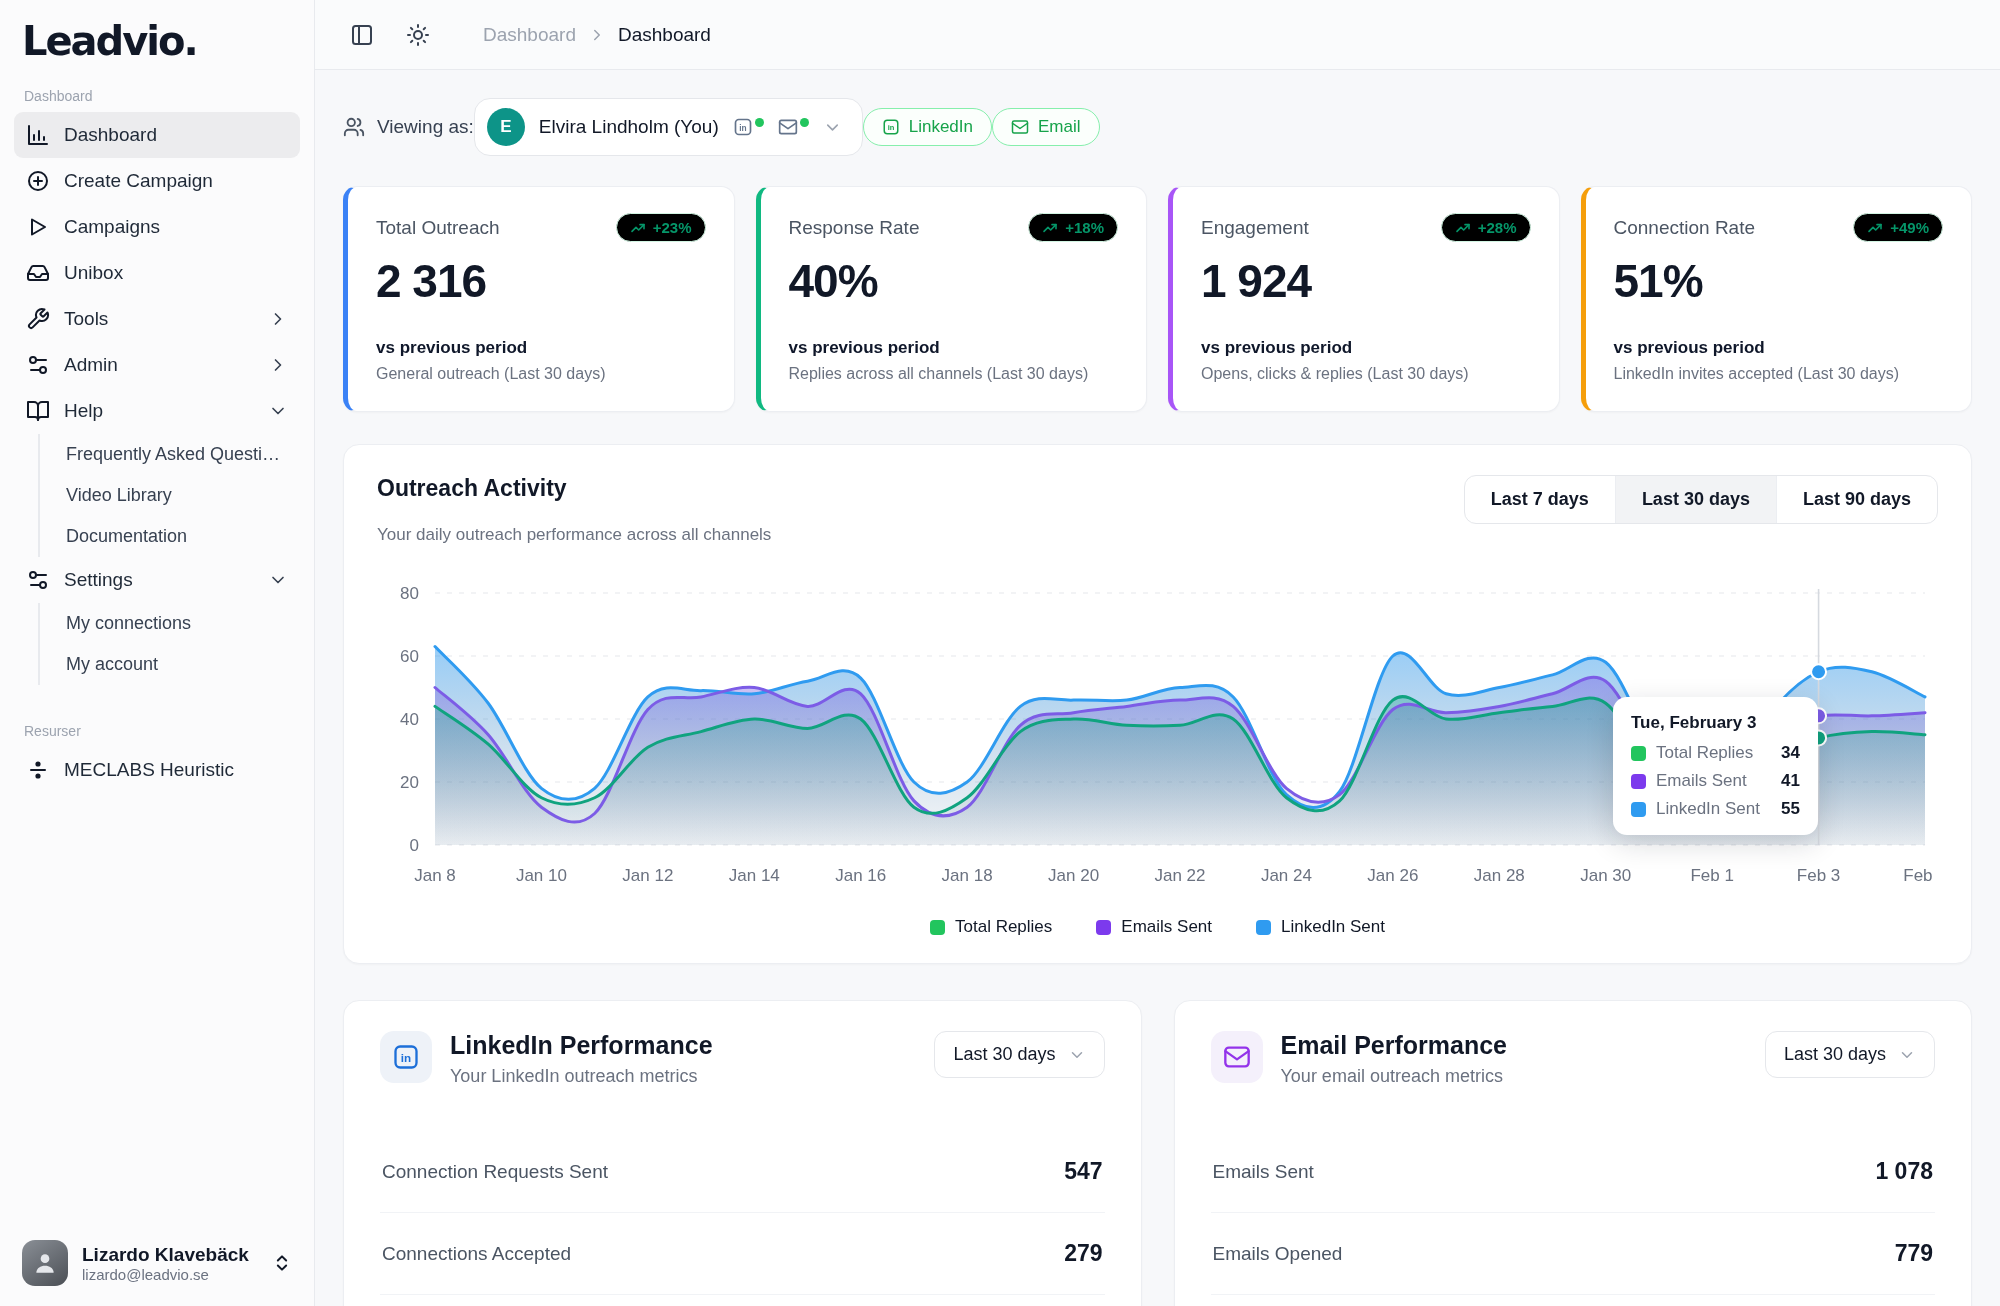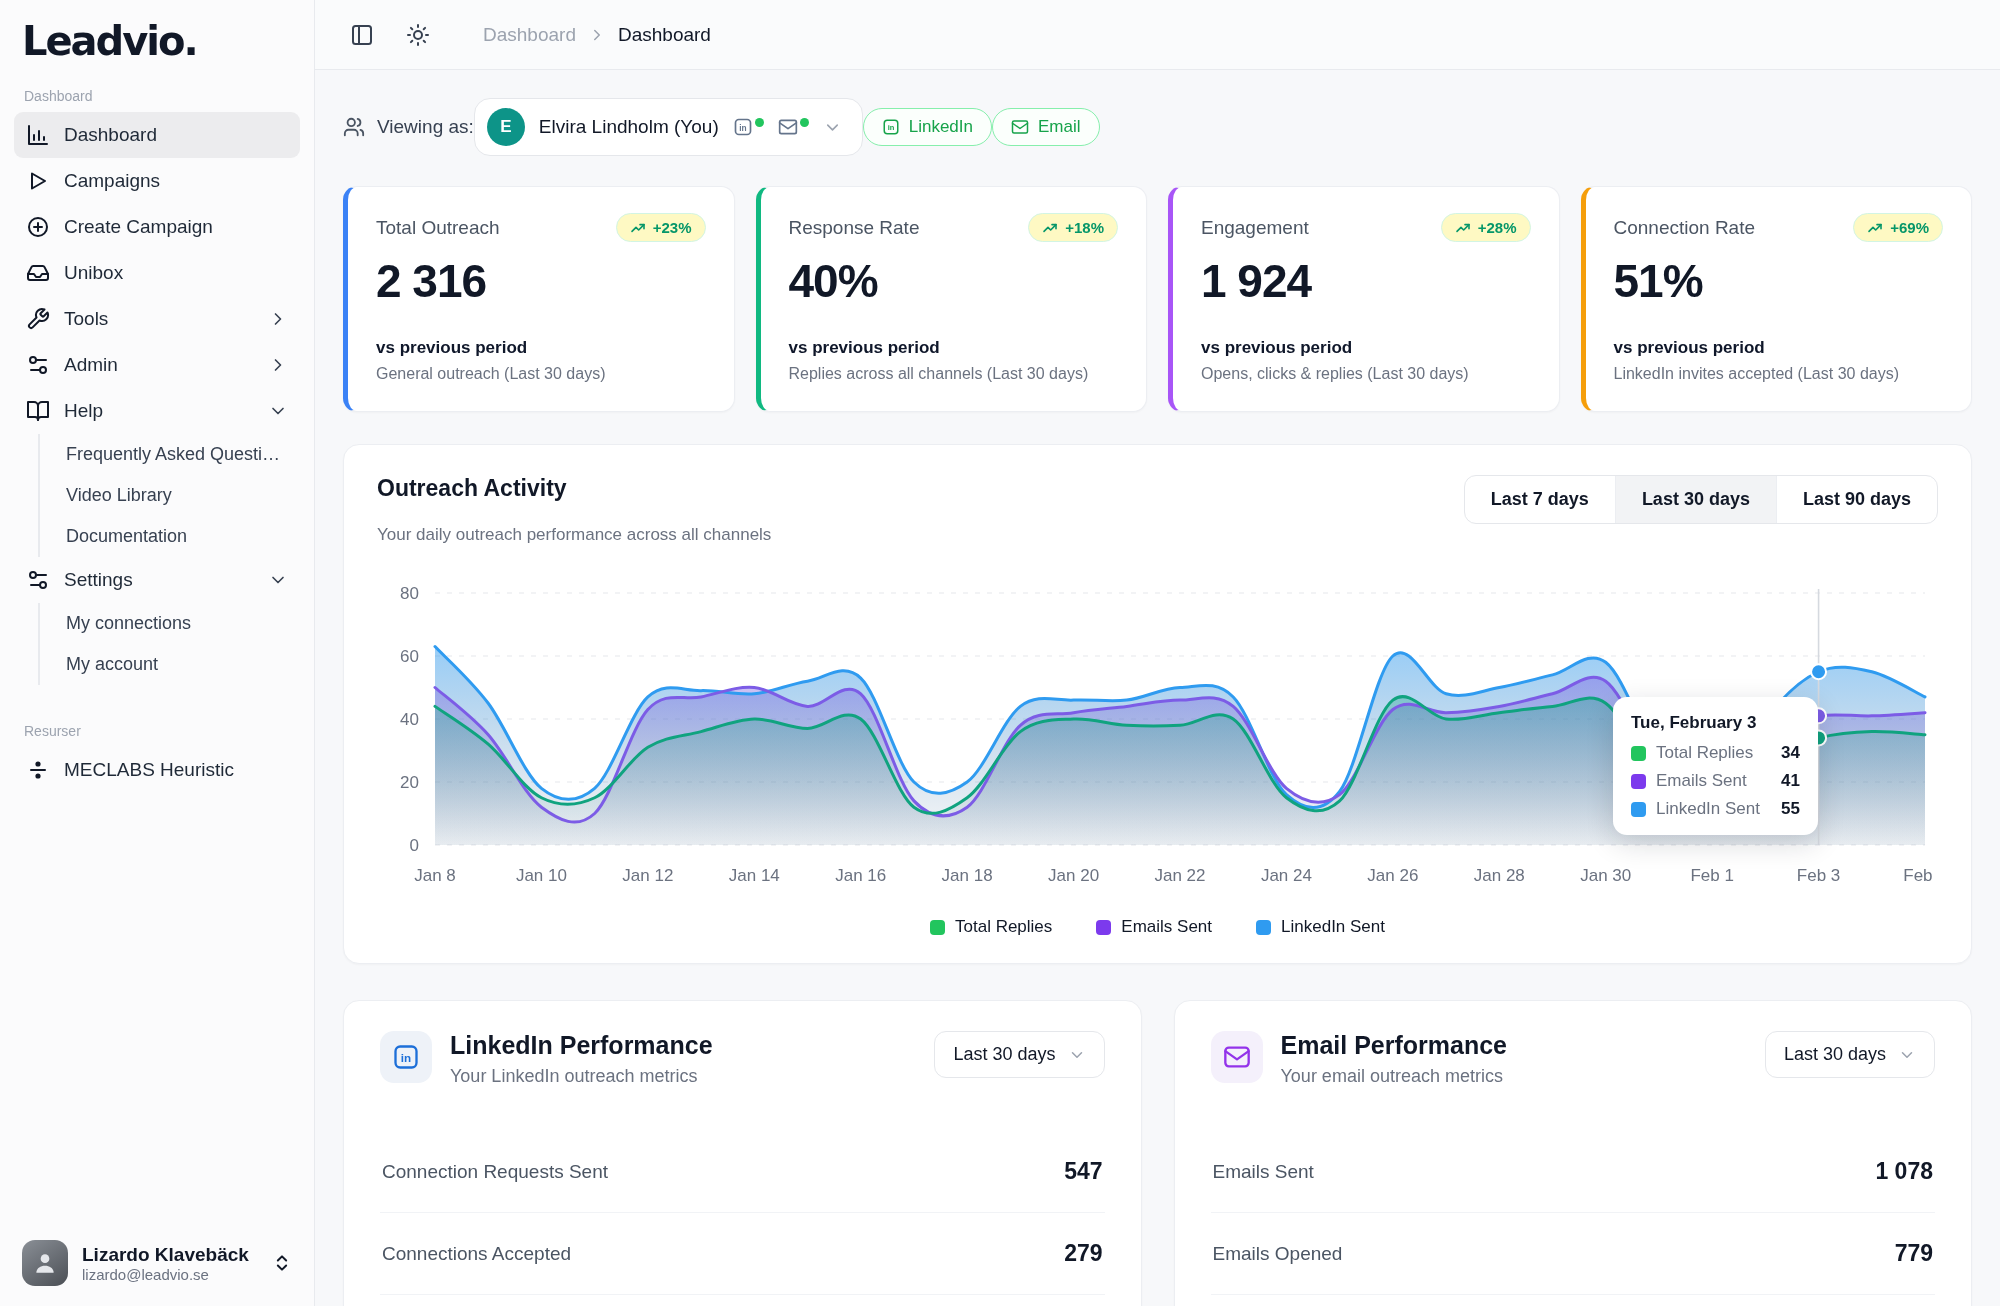--- a/index.html
+++ b/index.html
@@ -54,21 +54,21 @@
   .viewer-chevron { margin-left:auto; color:#9ca3af; display:flex; }
   .viewer-chevron svg { width:19px; height:19px; }
   .pill-badge { display:flex; align-items:center; gap:9px; border:1.5px solid #86efac; color:#16a34a; border-radius:999px; padding:8px 18px; font-size:17px; background:#fbfffc; }
   .pill-badge svg { width:18px; height:18px; }
 
   
   .stats-row { margin-top:30px; display:grid; grid-template-columns:repeat(4,1fr); gap:21px; }
   .stat-card { background:#fff; border:1px solid #eceef2; border-left:5px solid #3b82f6; border-radius:14px; padding:26px 28px 28px 28px; box-shadow:0 1px 2px rgba(16,24,40,.03); }
   .stat-head { display:flex; align-items:center; justify-content:space-between; }
   .stat-title { font-size:19px; color:#4b5563; }
-  .trend-badge { display:flex; align-items:center; gap:7px; background:#fef9c3; border:1px solid #d2f5e3; color:#059669; font-size:15px; font-weight:600; border-radius:999px; padding:5px 13px; }
+  .trend-badge { display:flex; align-items:center; gap:7px; background:#000000; border:1px solid #d2f5e3; color:#059669; font-size:15px; font-weight:600; border-radius:999px; padding:5px 13px; }
   .trend-badge svg { width:16px; height:16px; }
   .stat-value { font-size:46px; font-weight:800; letter-spacing:-1px; margin-top:12px; }
   .stat-vs { color:#0f172a; font-weight:700; font-size:17px; margin-top:30px; }
   .stat-desc { color:#6b7280; font-size:16px; margin-top:7px; }
 
   
   .chart-card { margin-top:32px; background:#fff; border:1px solid #eceef2; border-radius:16px; padding:30px 33px 20px 33px; box-shadow:0 1px 2px rgba(16,24,40,.03); }
   .chart-head { display:flex; align-items:flex-start; justify-content:space-between; }
   .chart-title { font-size:23px; font-weight:700; }
   .chart-subtitle { font-size:17px; color:#6b7280; margin-top:23px; }
@@ -121,35 +121,35 @@
               <path d="M8 17v-5"></path>
               <path d="M13 17V8"></path>
               <path d="M18 17v-3"></path>
             </svg>
           </span>
         <span>Dashboard</span>
       </div>
 
       <div class="nav-item">
         <span class="nicon">
-            <svg viewBox="0 0 24 24" fill="none" stroke="currentColor" stroke-width="2" stroke-linejoin="round">
-              <path d="M6 4.5l13 7.5-13 7.5z"></path>
-            </svg>
-          </span>
-        <span>Campaigns</span>
-      </div>
-
-      <div class="nav-item">
-        <span class="nicon">
             <svg viewBox="0 0 24 24" fill="none" stroke="currentColor" stroke-width="2" stroke-linecap="round">
               <circle cx="12" cy="12" r="9"></circle>
               <path d="M12 8v8M8 12h8"></path>
             </svg>
           </span>
         <span>Create Campaign</span>
+      </div>
+
+      <div class="nav-item">
+        <span class="nicon">
+            <svg viewBox="0 0 24 24" fill="none" stroke="currentColor" stroke-width="2" stroke-linejoin="round">
+              <path d="M6 4.5l13 7.5-13 7.5z"></path>
+            </svg>
+          </span>
+        <span>Campaigns</span>
       </div>
 
       <div class="nav-item">
         <span class="nicon">
             <svg viewBox="0 0 24 24" fill="none" stroke="currentColor" stroke-width="2" stroke-linecap="round" stroke-linejoin="round">
               <polyline points="22 13 16 13 14 16 10 16 8 13 2 13"></polyline>
               <path d="M5.45 6.11 2 13v4a2 2 0 0 0 2 2h16a2 2 0 0 0 2-2v-4l-3.45-6.89A2 2 0 0 0 16.76 5H7.24a2 2 0 0 0-1.79 1.11z"></path>
             </svg>
           </span>
         <span>Unibox</span>
@@ -396,21 +396,21 @@
           <div class="stat-desc">Opens, clicks &amp; replies (Last 30 days)</div>
         </div>
         <div class="stat-card" style="border-left-color: rgb(245, 158, 11);">
           <div class="stat-head">
             <span class="stat-title">Connection Rate</span>
             <span class="trend-badge">
                 <svg viewBox="0 0 24 24" fill="none" stroke="currentColor" stroke-width="2.4" stroke-linecap="round" stroke-linejoin="round">
                   <path d="M3 17l6-6 4 4 8-8"></path>
                   <path d="M15 7h6v6"></path>
                 </svg>
-                <span>+69%</span>
+                <span>+49%</span>
               </span>
           </div>
           <div class="stat-value">51%</div>
           <div class="stat-vs">vs previous period</div>
           <div class="stat-desc">LinkedIn invites accepted (Last 30 days)</div>
         </div>
       </div>
 
       <div class="chart-card">
         <div class="chart-head">

